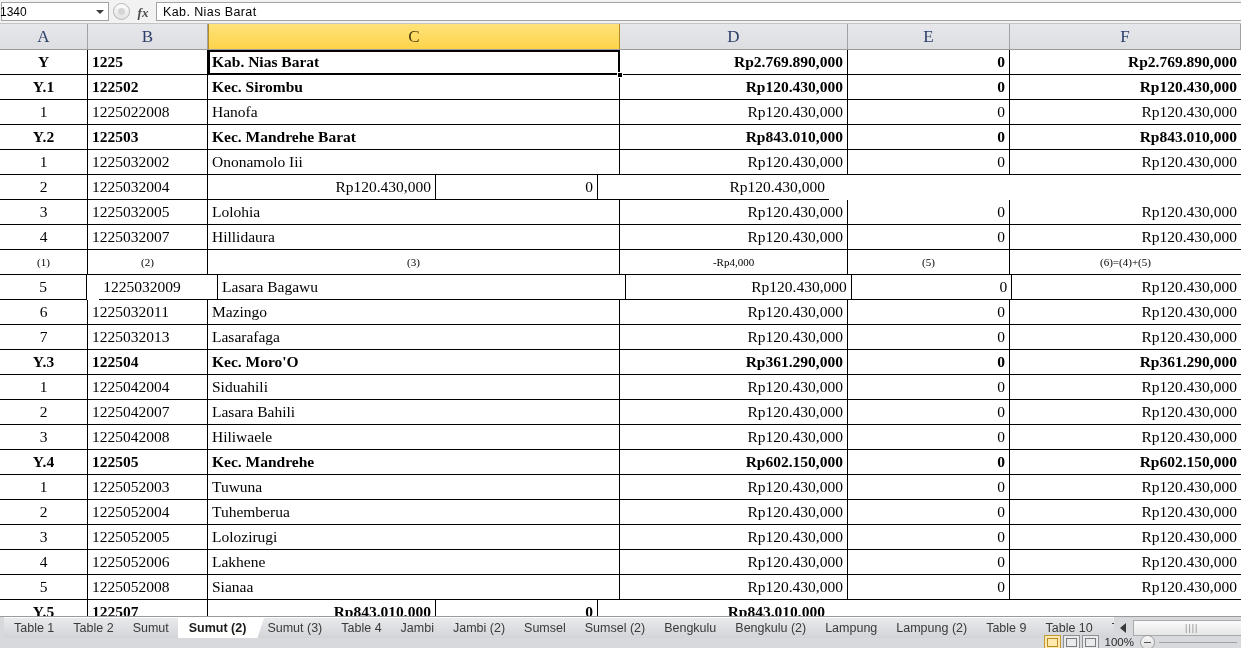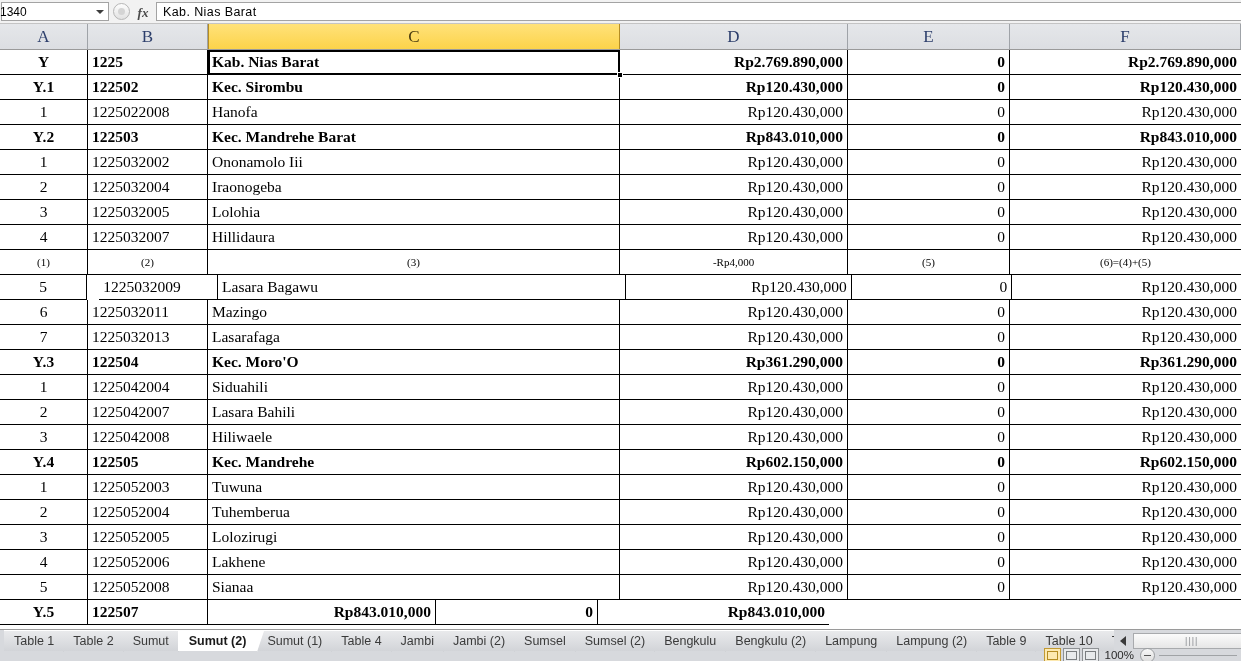--- a/index.html
+++ b/index.html
@@ -127,21 +127,21 @@
     position: absolute;
     width: 6px; height: 6px;
     background: #000;
     border: 1px solid #fff;
     box-sizing: border-box;
     pointer-events: none;
   }
 
   
   .tabbar {
-    position: absolute; left: 0; bottom: 0;
+    position: absolute; left: 0; bottom: 13px;
     width: 1241px; height: 31px;
     background: #d7d9dd;
     border-top: 1px solid #9a9a9a;
     overflow: hidden;
   }
   .tabstrip {
     display: flex; align-items: flex-start;
     height: 22px; padding-left: 4px;
     background: #d7d9dd;
   }
@@ -378,23 +378,20 @@
           <span>Rp120.430,000</span>
         </div>
       </div>
       <div class="row">
         <div class="cell c-a" style="width: 88px;">
           <span>2</span>
         </div>
         <div class="cell c-b" style="width: 120px;">
           <span>1225032004</span>
         </div>
-        <div class="cell c-c" style="width: 412px;">
-          <span>Iraonogeba</span>
-        </div>
         <div class="cell c-d" style="width: 228px;">
           <span>Rp120.430,000</span>
         </div>
         <div class="cell c-e" style="width: 162px;">
           <span>0</span>
         </div>
         <div class="cell c-f" style="width: 231px;">
           <span>Rp120.430,000</span>
         </div>
       </div>
@@ -747,21 +744,21 @@
         <div class="tab">
           <span>Table 2</span>
         </div>
         <div class="tab">
           <span>Sumut</span>
         </div>
         <div class="tab active">
           <span>Sumut (2)</span>
         </div>
         <div class="tab">
-          <span>Sumut (1)</span>
+          <span>Sumut (3)</span>
         </div>
         <div class="tab">
           <span>Table 4</span>
         </div>
         <div class="tab">
           <span>Jambi</span>
         </div>
         <div class="tab">
           <span>Jambi (2)</span>
         </div>

